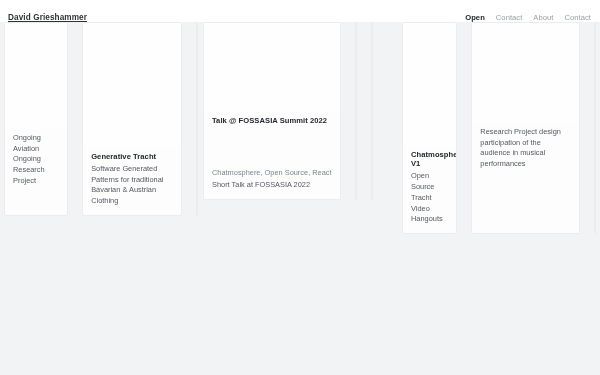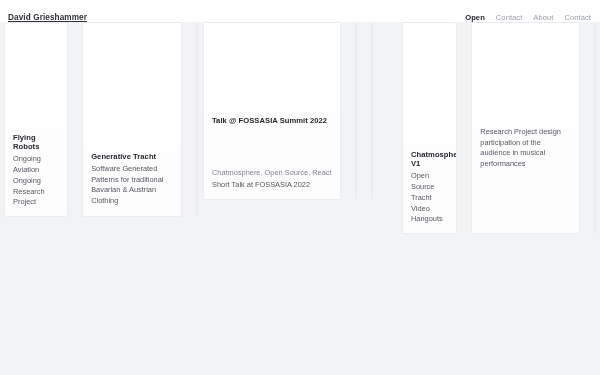--- a/index.html
+++ b/index.html
@@ -120,21 +120,20 @@
   </nav>
 </header>
 
 <main class="grid-wrap">
   <div class="columns">
 
     <div class="column">
       <article class="card">
         <div class="card-media" style="height: 106px;"></div>
         <div class="card-body">
-          <div class="card-title">Flying Robots</div>
 
           <div class="card-desc">Ongoing Aviation Ongoing Research Project</div>
         </div>
       </article>
       <article class="card">
         <div class="card-media" style="height: 125px;"></div>
         <div class="card-body">
           <div class="card-title">Generative Tracht</div>
 
           <div class="card-desc">Software Generated Patterns for traditional Bavarian &amp; Austrian Clothing</div>

